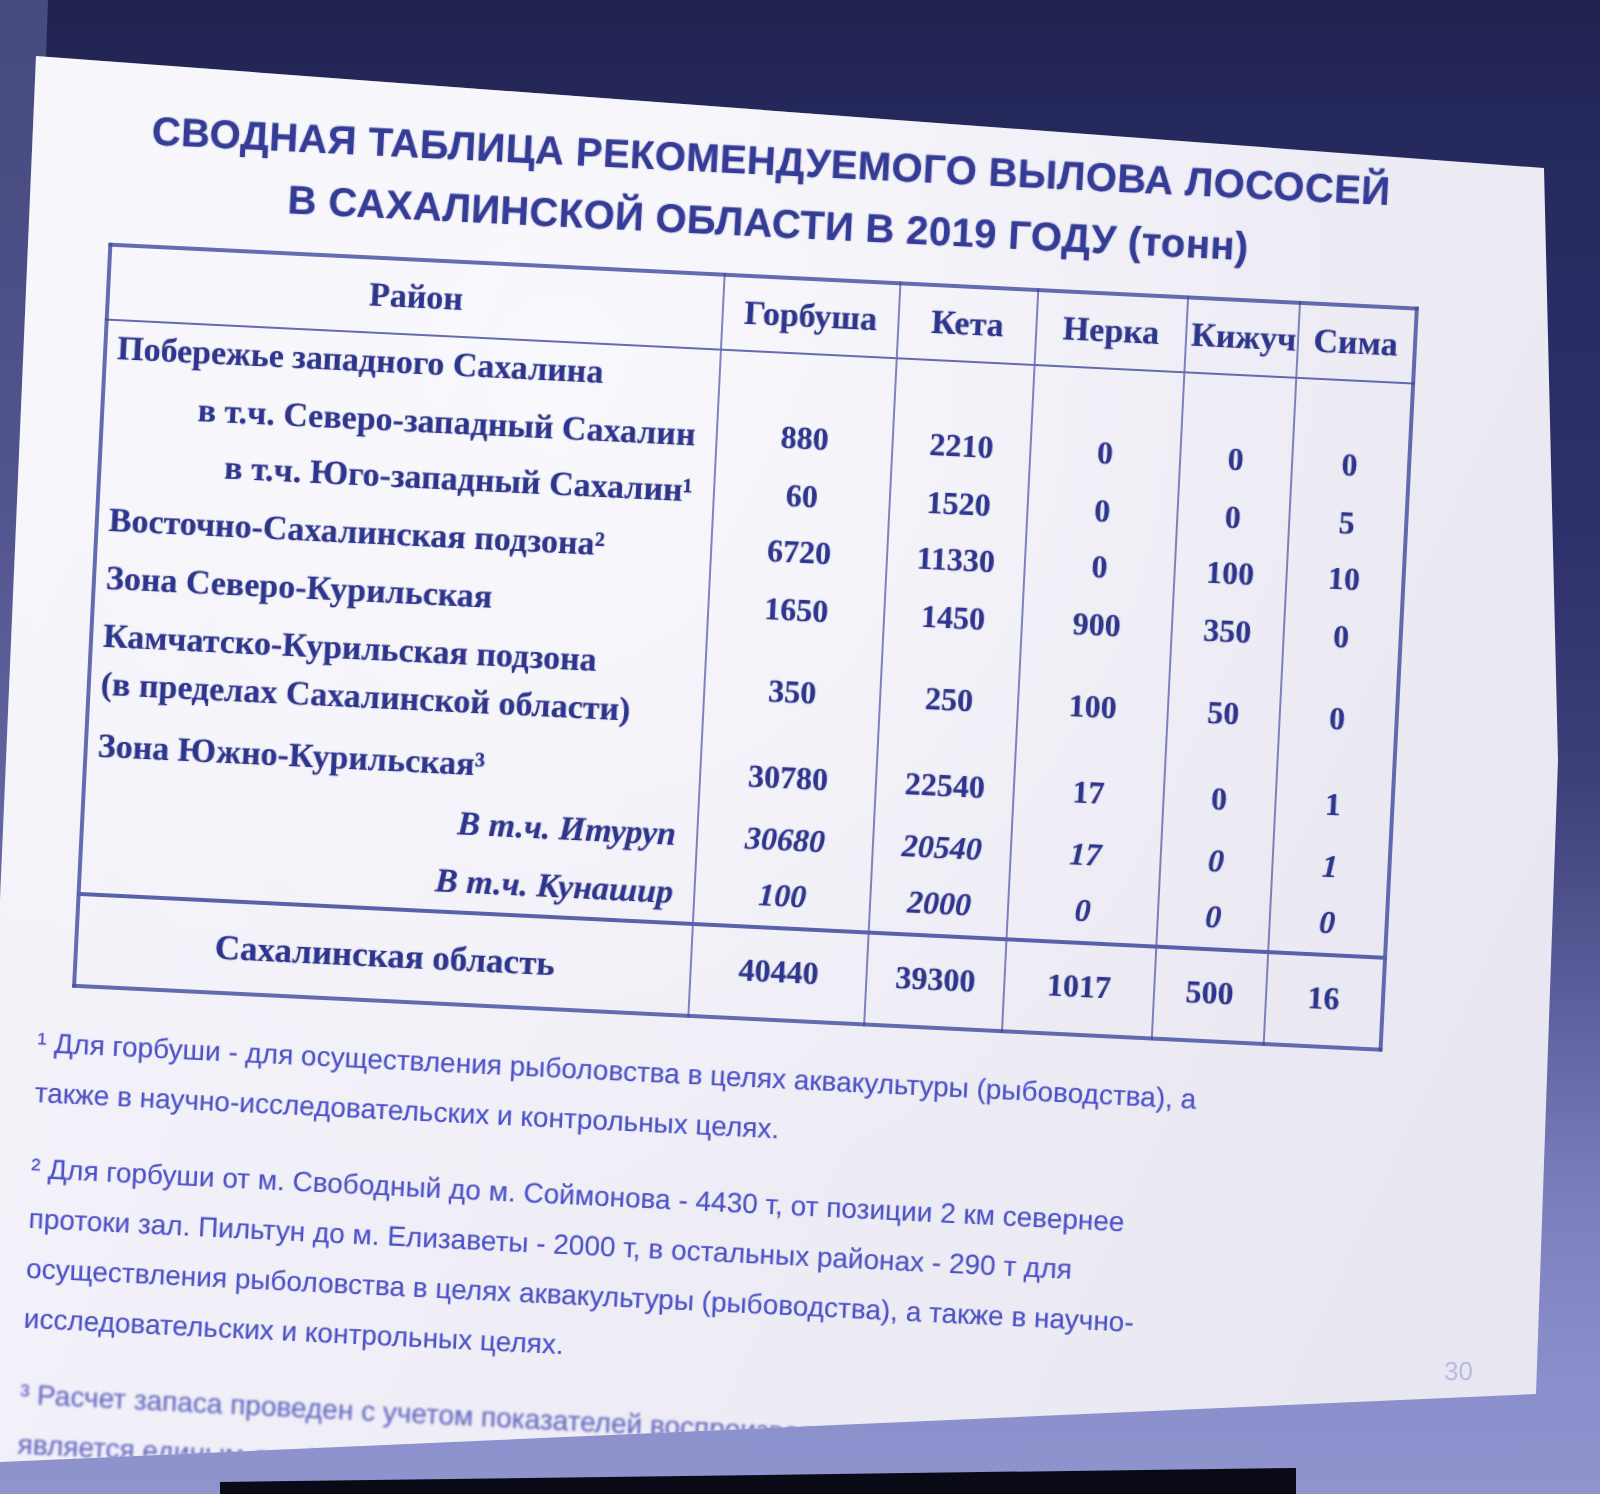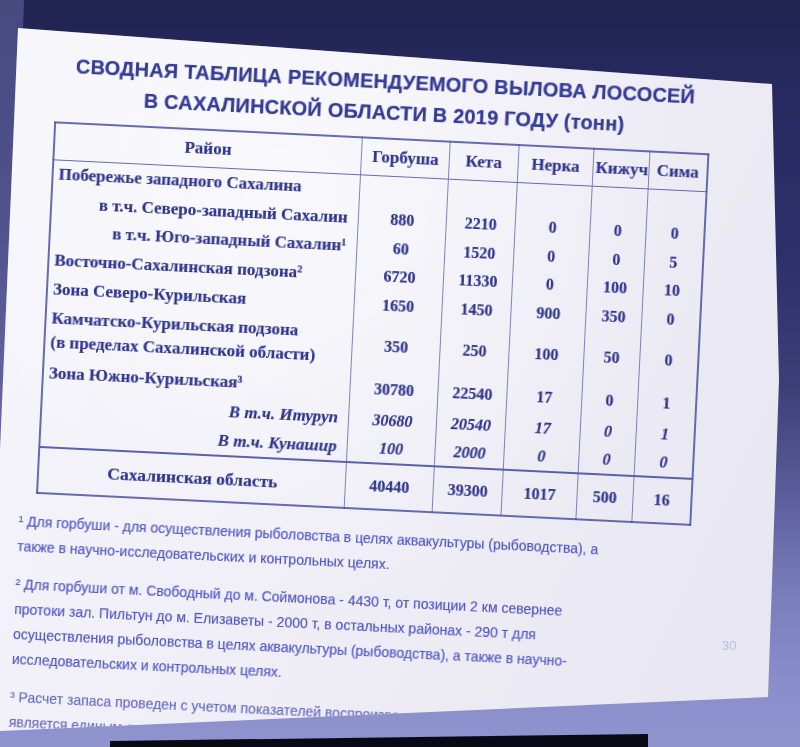--- a/index.html
+++ b/index.html
@@ -72,21 +72,21 @@
   tr.total td{border-top:2px solid rgba(64,72,158,.85);}
   tr.total td.lbl{text-align:center;font-size:17.5px;}
   .footnotes{margin-top:16px;width:688px;}
   .footnote{
     color:#4c52c6;font-size:14px;line-height:25px;
     white-space:pre-line;margin-bottom:13px;
     text-shadow:0 0 .5px rgba(76,82,198,.4);
   }
   .footnote.fn3{filter:blur(.5px);opacity:.88;color:#5156b8;}
   .page-number{
-    position:absolute;left:722px;top:638px;
+    position:absolute;left:722px;top:678px;
     font-size:13px;color:rgba(138,146,214,.5);
   }
 </style>
 </head>
 <body>
 
 <div class="left-strip"></div>
 
 <div class="slide">
   <div class="sheen"></div>

